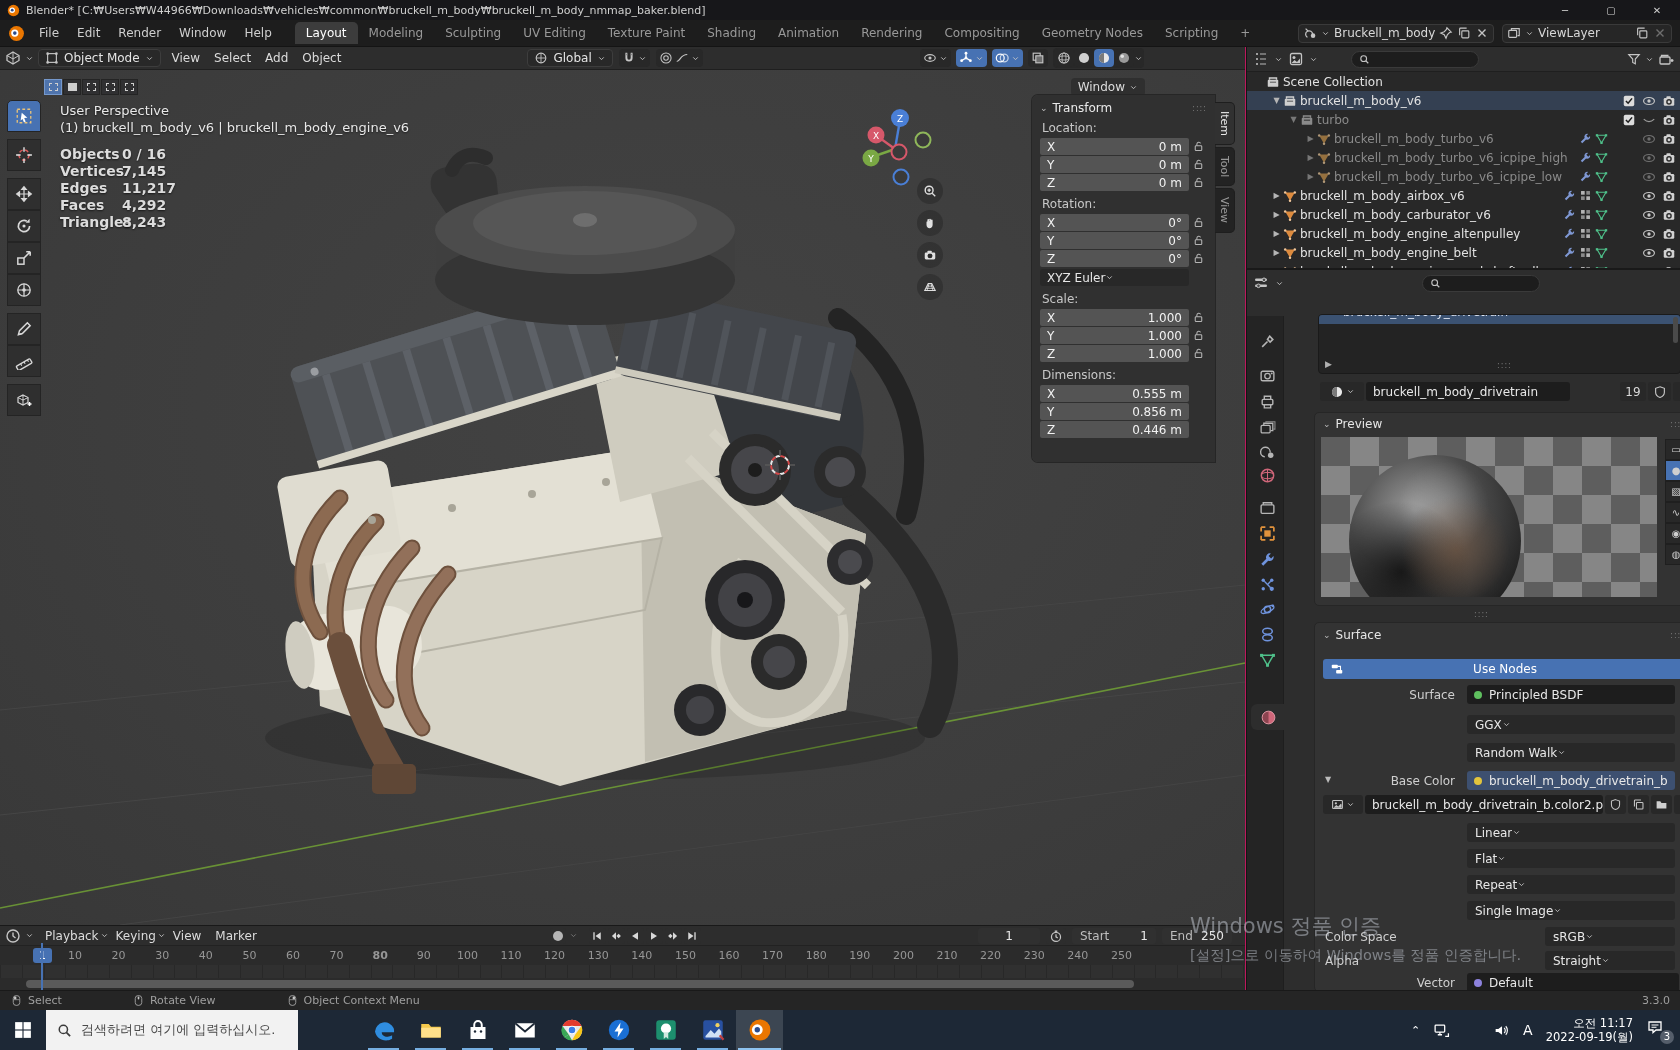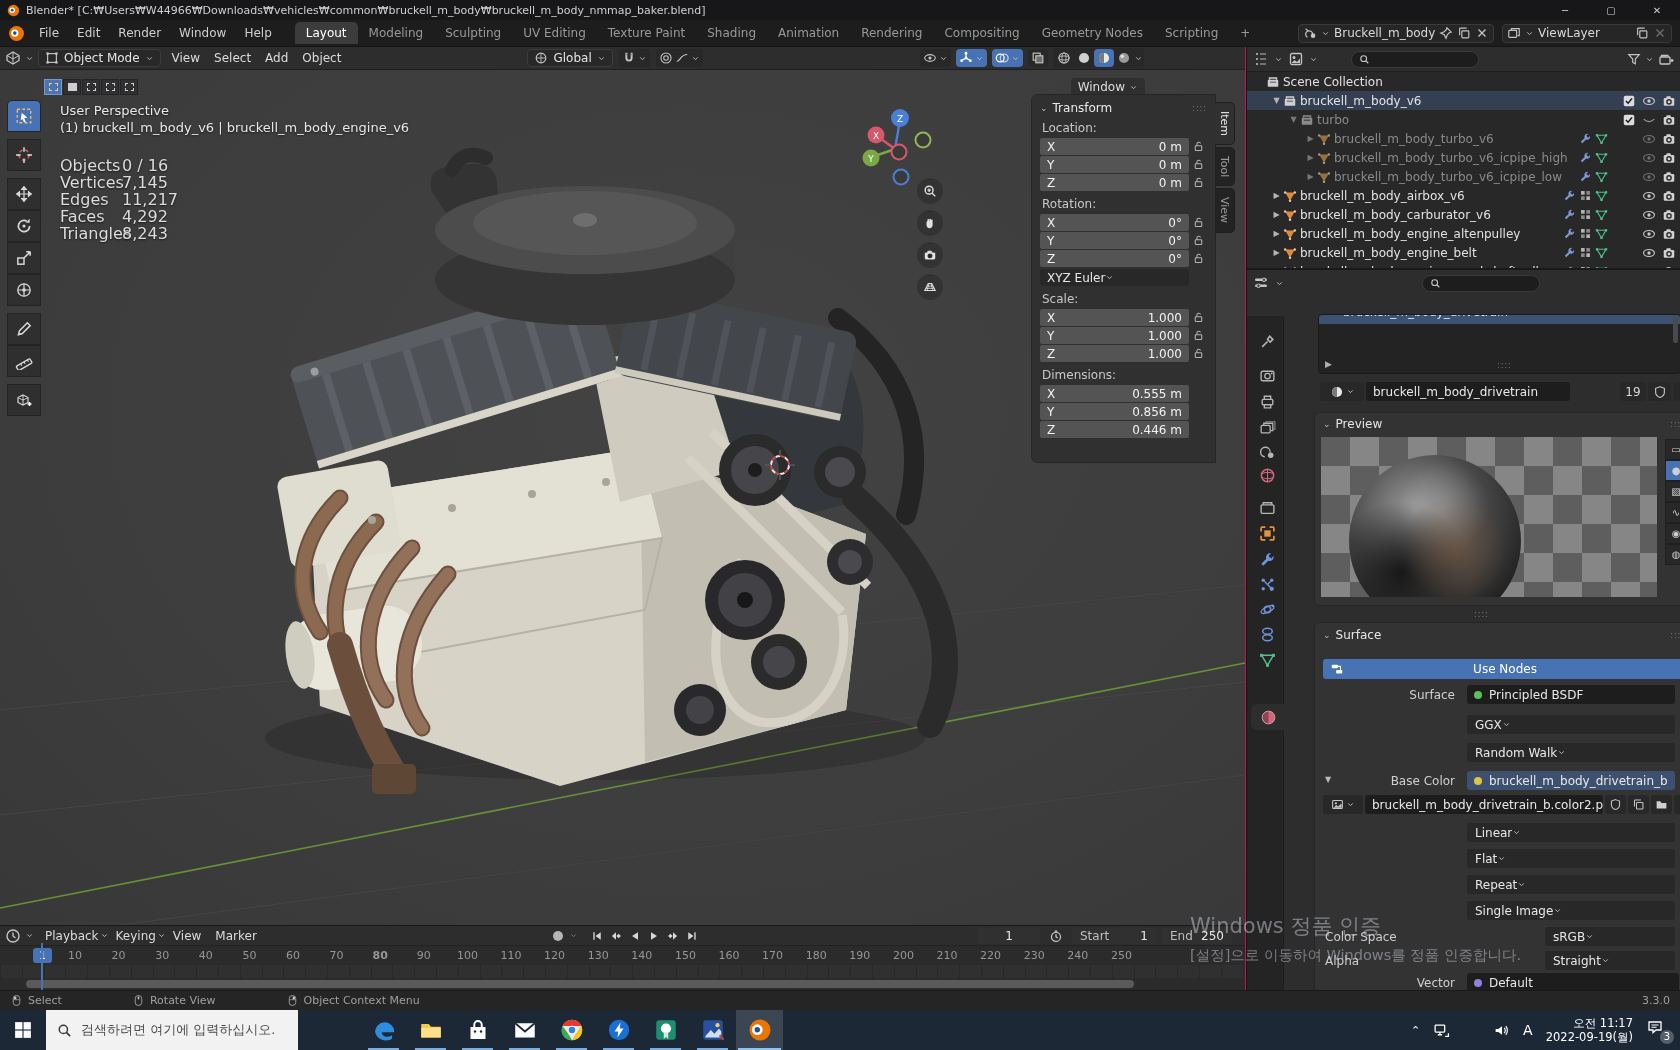--- a/index.html
+++ b/index.html
@@ -23,21 +23,21 @@
   .chev{width:9px;height:9px;}
   
   #vp-header{left:0;top:47px;width:1245px;height:23px;background:#2d2d2d;border-bottom:1px solid #1f1f1f;display:flex;align-items:center;gap:4px;padding:0 5px;}
   .hdr-menu{padding:2px 7px;color:#dcdcdc;}
   .dropbox{display:flex;align-items:center;gap:5px;background:#282828;border:1px solid #3d3d3d;border-radius:4px;height:18px;padding:0 6px;color:#e4e4e4;}
   .hbtn{display:flex;align-items:center;gap:2px;background:#282828;border-radius:4px;height:18px;padding:0 3px;}
   .hbtn.on{background:#4772b3;}
   
   #viewport{left:0;top:70px;width:1245px;height:855px;background:radial-gradient(ellipse at 55% 40%,#434343 0%,#3d3d3d 60%,#383838 100%);overflow:hidden;}
   #vp-overlay-text{left:60px;top:32px;color:#e8e8e8;font-size:13px;text-shadow:0 1px 2px rgba(0,0,0,.6);line-height:17px;}
-  #vp-stats{left:60px;top:86px;color:#dcdcdc;font-size:16px;text-shadow:0 1px 2px rgba(0,0,0,.6);}
+  #vp-stats{left:60px;top:76px;color:#dcdcdc;font-size:14px;text-shadow:0 1px 2px rgba(0,0,0,.6);font-weight:bold;}
   #vp-stats .srow{display:flex;height:17px;}
   #vp-stats .sl{width:62px;}
   
   #vp-toolbar{left:7px;top:30px;width:34px;display:flex;flex-direction:column;}
   .tool-btn{width:34px;height:32px;background:#2e2e2eee;border:1px solid #242424;display:flex;align-items:center;justify-content:center;}
   .tool-btn.active{background:#4772b3;}
   .tool-btn .icon{width:18px;height:18px;}
   .tool-gap{height:7px;}
   .tool-btn:first-child{border-radius:5px 5px 0 0;}
   

